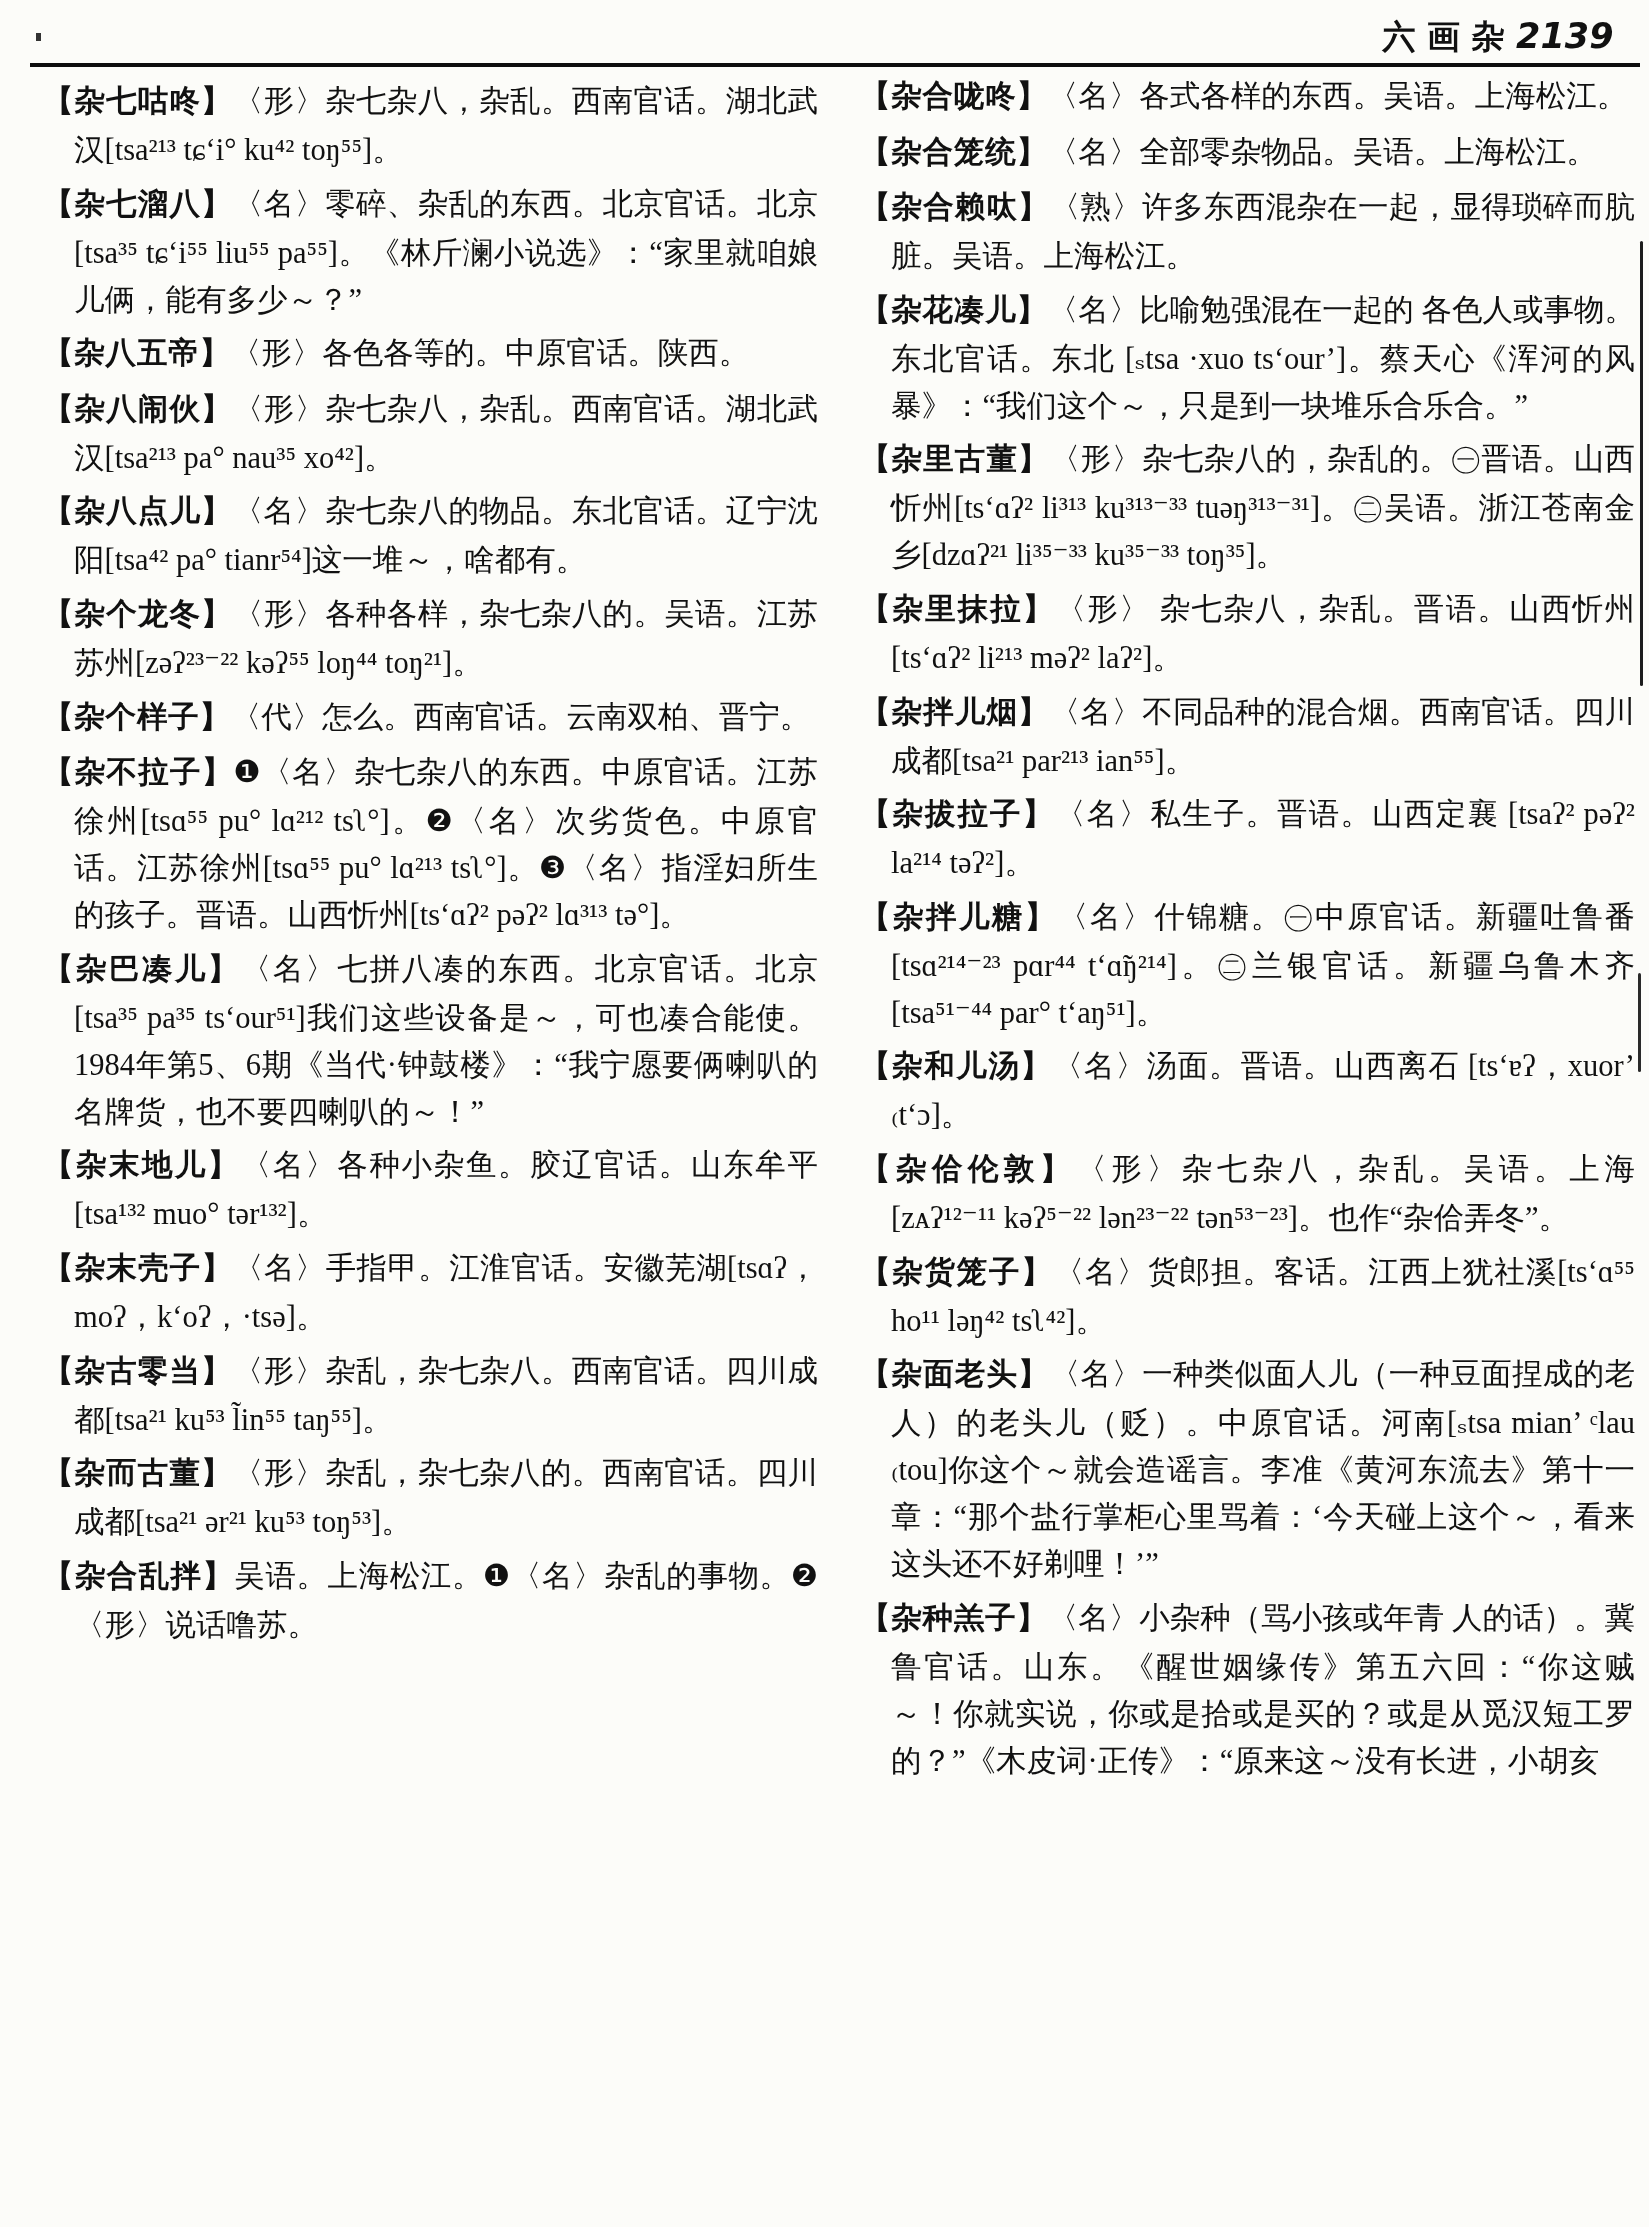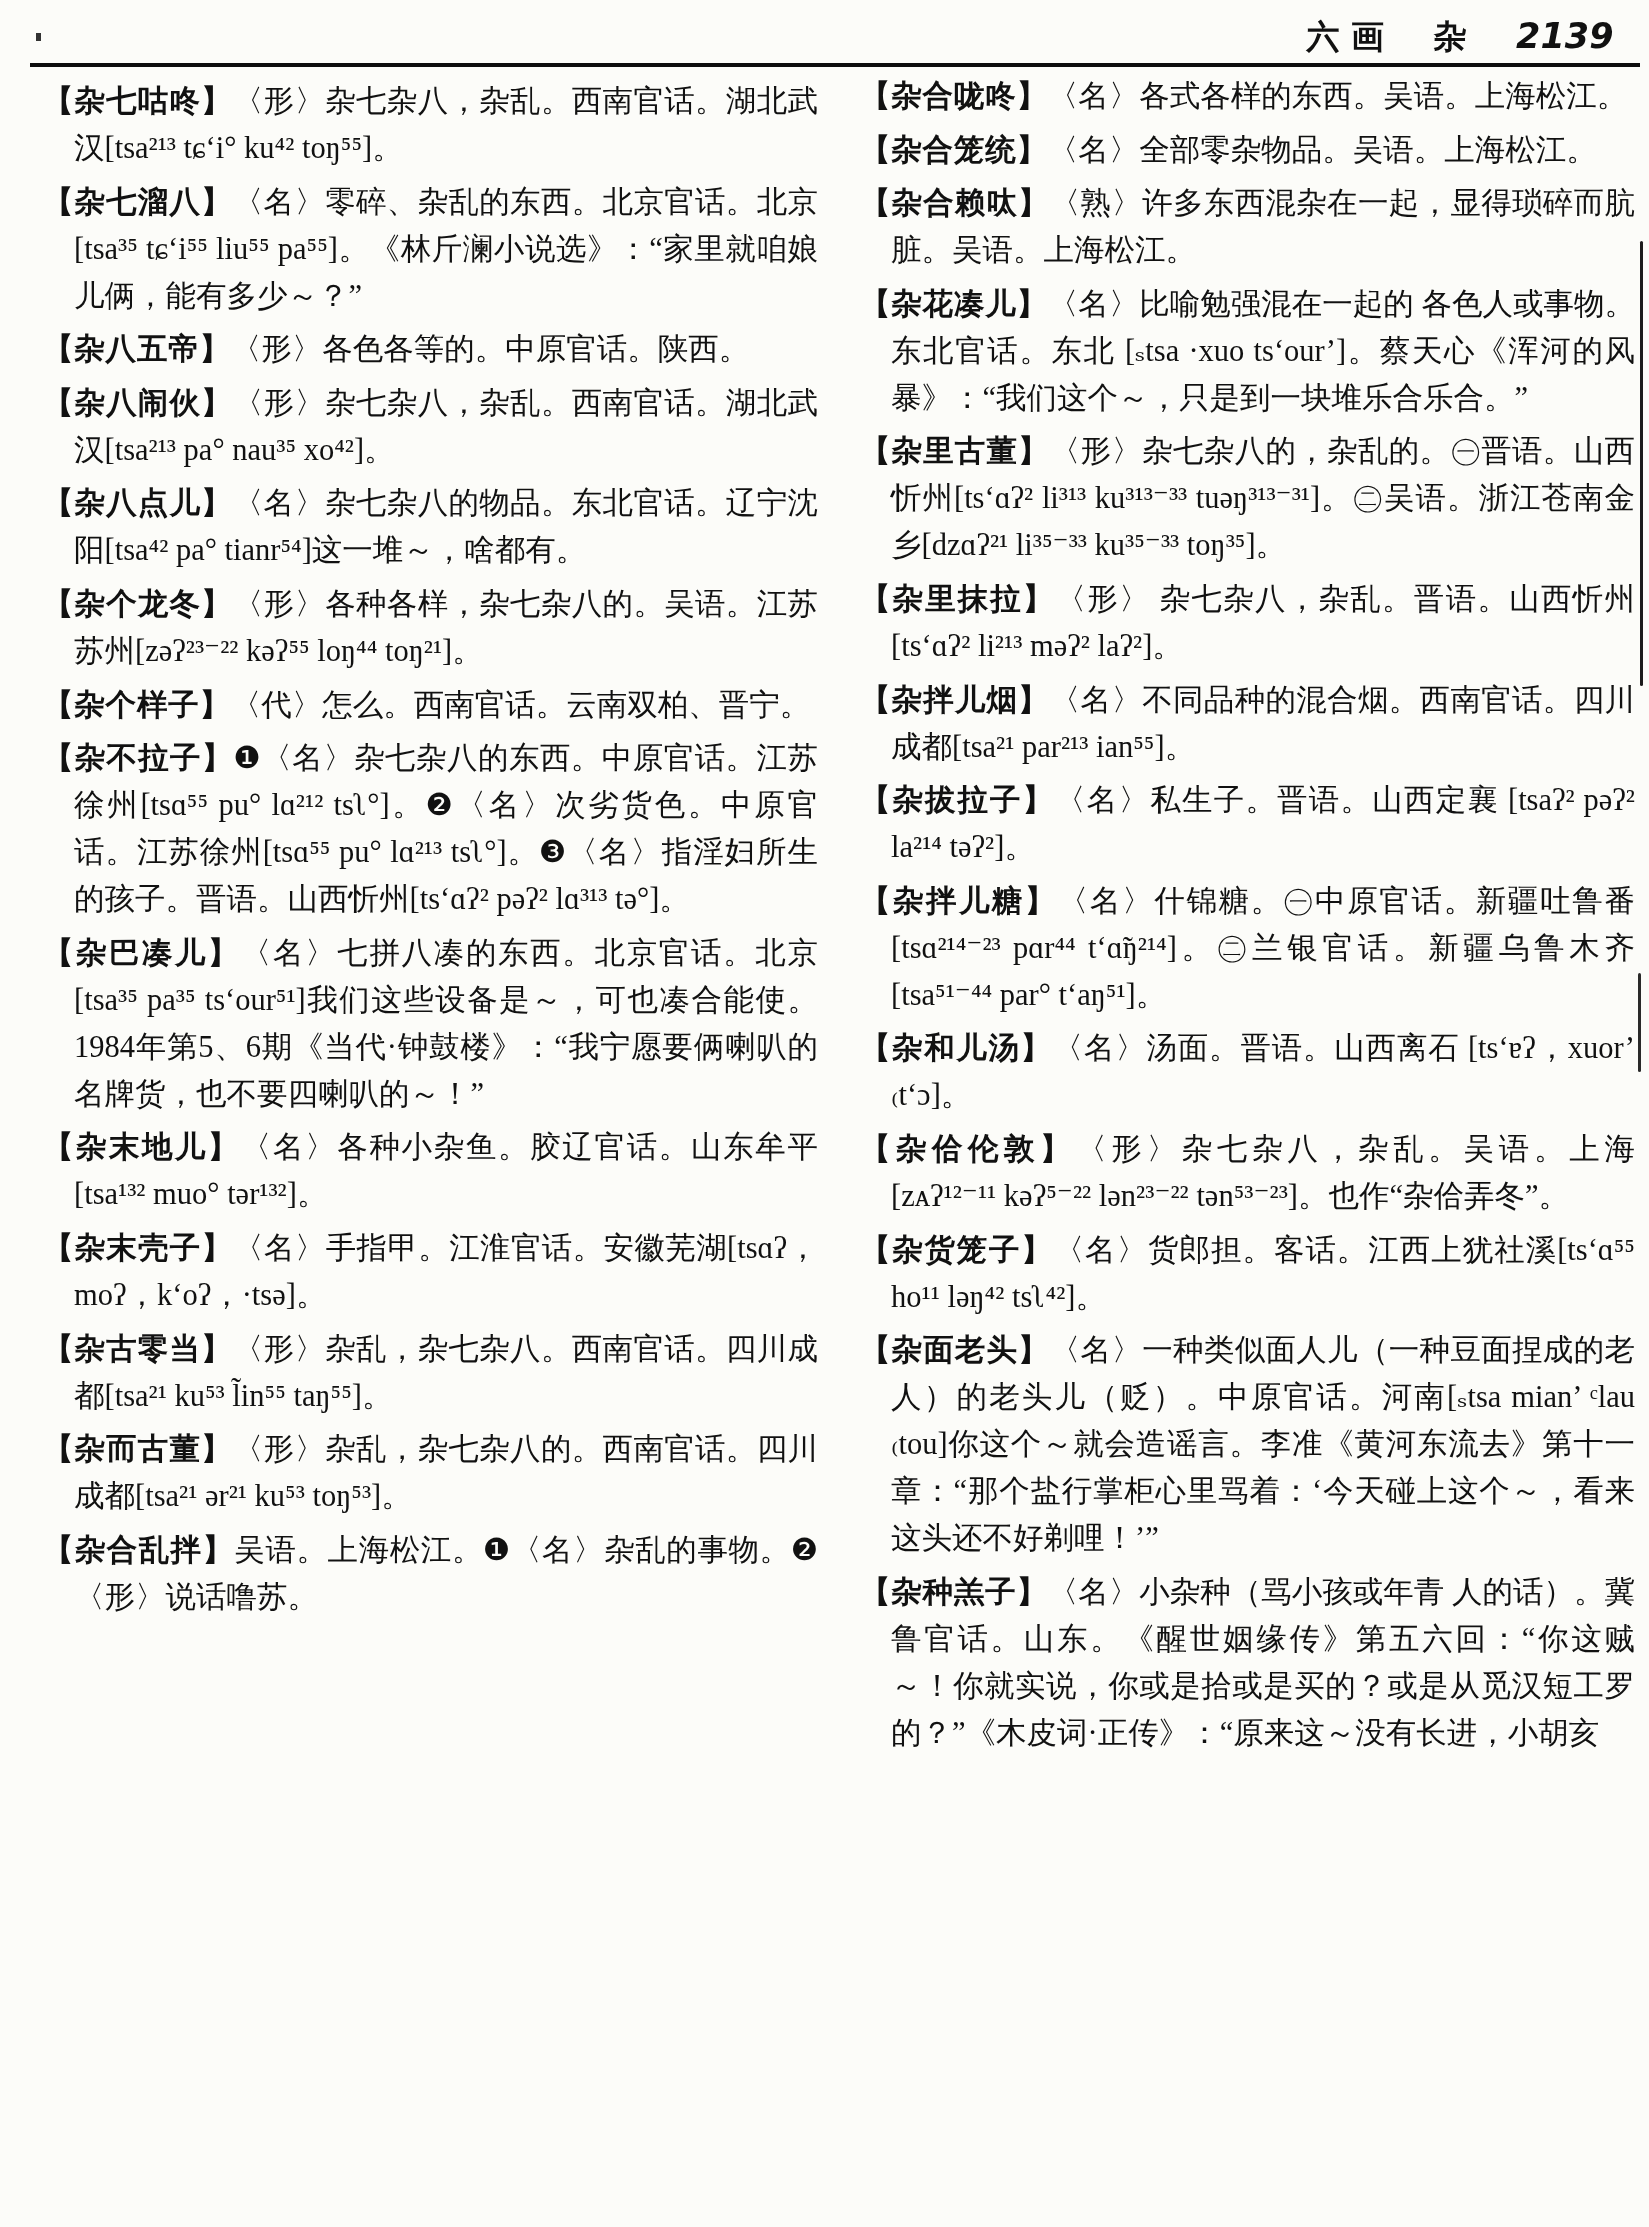--- a/index.html
+++ b/index.html
@@ -8,21 +8,20 @@
     position:relative;
     width:1650px;height:2227px;
     background:#fcfcf9;
     color:#111;
     font-family:"Liberation Serif","DejaVu Serif","DejaVu Sans",serif;
     overflow:hidden;
   }
   .page-header{
     position:absolute;top:15px;left:0;right:16.5px;
     display:flex;justify-content:flex-end;align-items:baseline;
-    gap:38px;
     font-size:33px;font-weight:bold;
   }
   .page-header .section{letter-spacing:11.5px;}
   .page-header .pageno{
     font-family:"DejaVu Sans","Liberation Sans",sans-serif;
     font-style:italic;font-weight:bold;font-size:35px;
     margin-right:20px;
   }
   .head-rule{
     position:absolute;top:63px;left:30px;right:10px;height:4.1px;
@@ -34,21 +33,21 @@
     font-size:30.5px;line-height:47px;
     text-align:justify;
   }
   .col-left{left:43px;}
   .col-right{left:860px;top:73px;}
   .entry{
     margin:0 0 6.6px 0;
     padding-left:31px;
     text-indent:-31px;
   }
-  .hw{font-weight:bold;letter-spacing:0.8px;}
+  .hw{font-weight:bold;letter-spacing:0.8px;font-family:Liberation Mono, monospace;}
   .bd{font-weight:normal;}
   .artifact-vline{
     position:absolute;left:1640px;top:241px;width:3.3px;height:445px;
     background:#1c1c1c;border-radius:1.6px;
   }
   .artifact-vline2{
     position:absolute;left:1638px;top:973px;width:2.5px;height:99px;
     background:#2a2a2a;border-radius:1.6px;
   }
   .artifact-dot{

